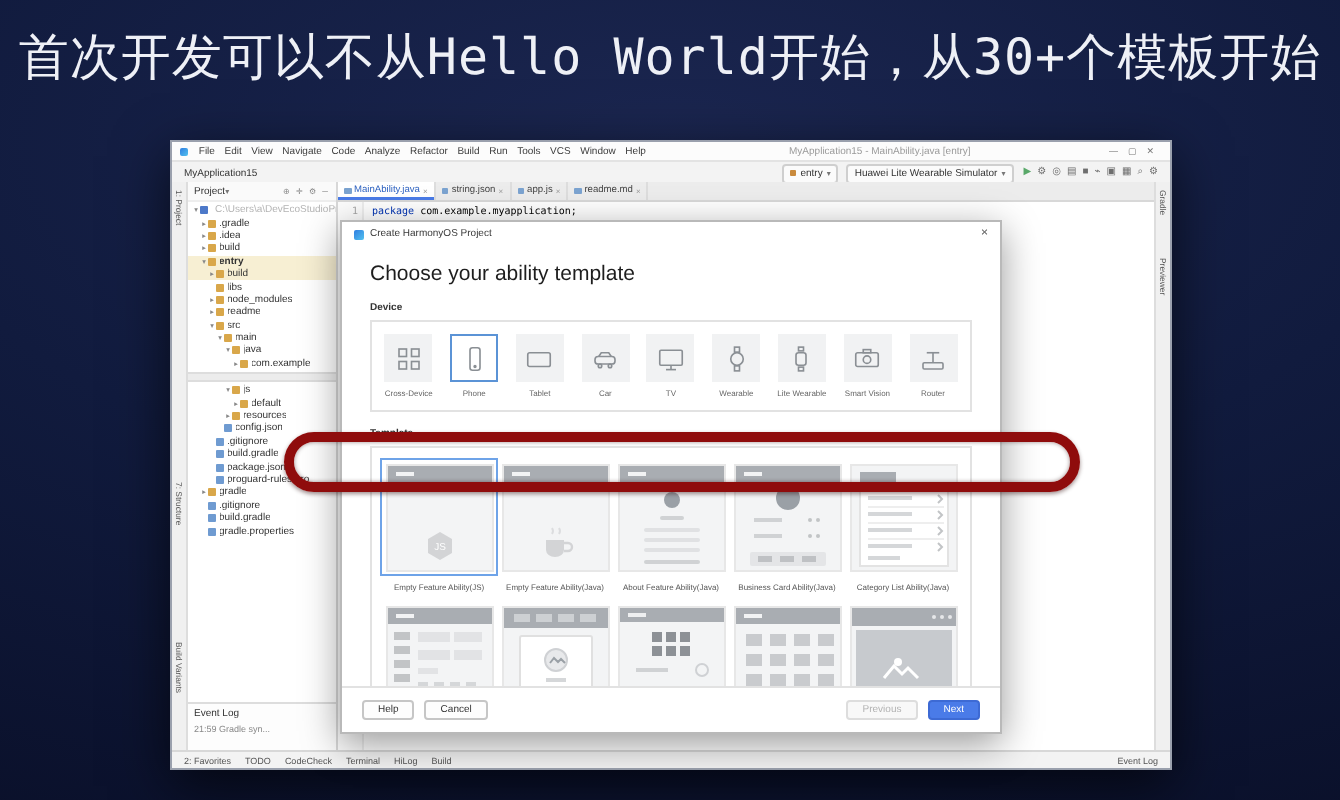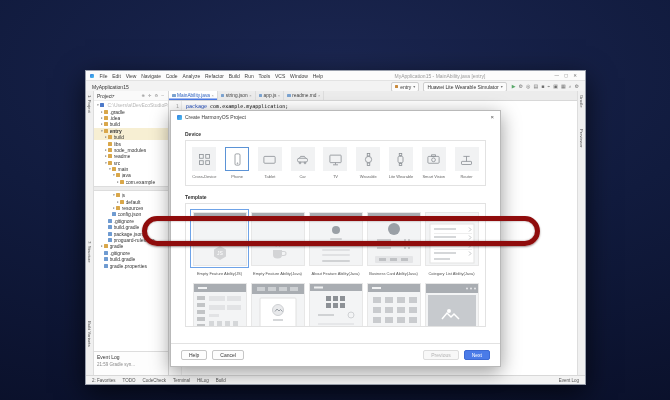--- a/index.html
+++ b/index.html
@@ -102,20 +102,21 @@
 
   
   .red-ring{position:absolute;left:142px;top:216px;width:398px;height:30px;border:5px solid #8f0c0c;
     border-radius:16px;z-index:60;box-sizing:border-box;
     box-shadow:0 1px 2px rgba(40,0,0,.45), inset 0 0 2px rgba(40,0,0,.45);}
 </style>
 </head>
 <body>
 
 <div class="slide">
+  <div class="slide-title">首次开发可以不从Hello World开始，从30+个模板开始</div>
 
   <div class="ide">
     <div class="menubar">
       <span class="app-logo"></span>
       <span id="menu-items"><span class="menu-item">File</span><span class="menu-item">Edit</span><span class="menu-item">View</span><span class="menu-item">Navigate</span><span class="menu-item">Code</span><span class="menu-item">Analyze</span><span class="menu-item">Refactor</span><span class="menu-item">Build</span><span class="menu-item">Run</span><span class="menu-item">Tools</span><span class="menu-item">VCS</span><span class="menu-item">Window</span><span class="menu-item">Help</span></span>
       <span class="mb-title">MyApplication15 - MainAbility.java [entry]</span>
       <span class="win-controls" id="win-controls">
           <span>—</span>
           <span>▢</span>
           <span>✕</span>
@@ -347,20 +348,21 @@
     </div>
   </div>
 
   <div class="dialog">
     <div class="dlg-titlebar">
       <span class="dlg-logo"></span>
       <span>Create HarmonyOS Project</span>
       <span class="dlg-close">×</span>
     </div>
     <div class="dlg-body">
+      <div class="dlg-heading">Choose your ability template</div>
       <div class="sec-label">Device</div>
       <div class="device-box" id="device-box">
           <div class="dev-card">
             <div class="dev-tile">
               <svg viewBox="0 0 24 24">
                 <g fill="none" stroke="#8a8f94" stroke-width="1.3">
                   <rect x="4" y="4" width="6" height="6"></rect>
                   <rect x="14" y="4" width="6" height="6"></rect>
                   <rect x="4" y="14" width="6" height="6"></rect>
                   <rect x="14" y="14" width="6" height="6"></rect>

